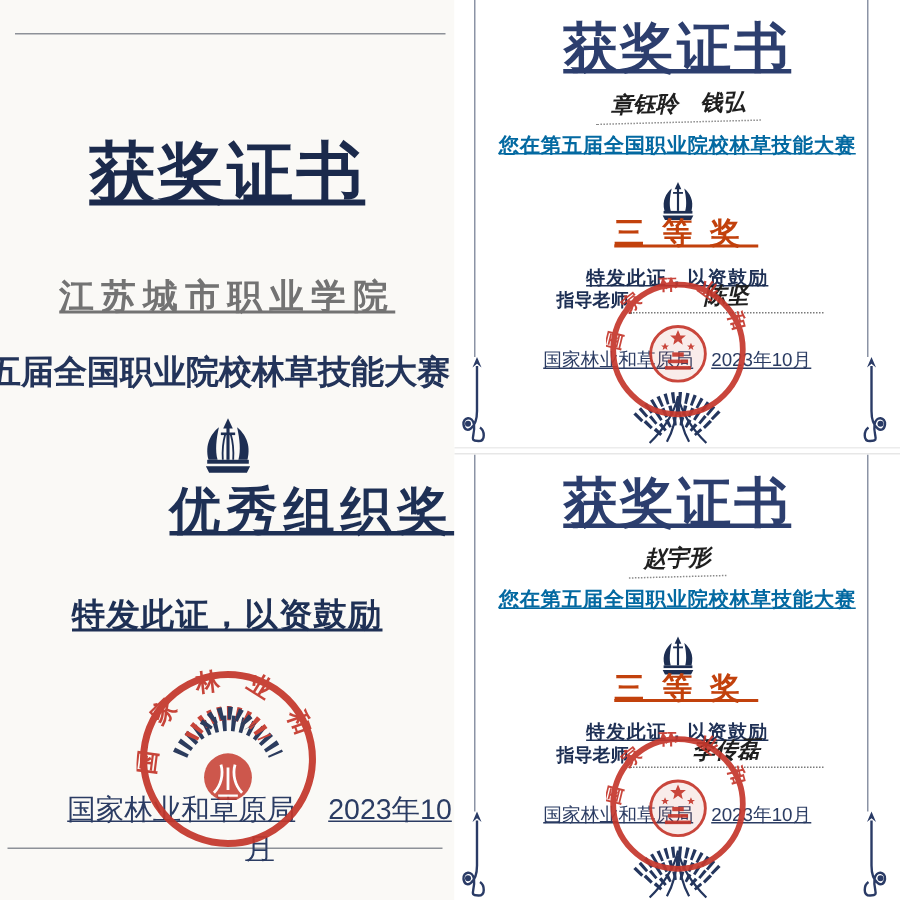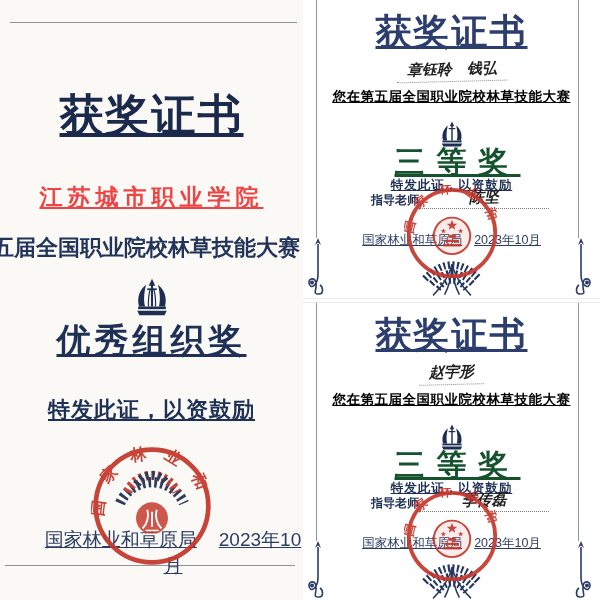--- a/index.html
+++ b/index.html
@@ -8,47 +8,47 @@
   .abs{position:absolute;}
   .center{left:0;right:0;text-align:center;text-decoration:underline;}
 
   
   .cert-left{position:absolute;left:0;top:0;width:303px;height:600px;
              background:#faf9f6;overflow:hidden;}
   .cl-topline{left:10px;top:22px;width:287px;height:1px;background:#8d9198;}
   .cl-botline{left:5px;top:565px;width:290px;height:1px;background:#8d9198;}
   .cl-title{top:86px;font-family:"Liberation Sans","DejaVu Sans",sans-serif;
             font-weight:bold;font-size:44px;letter-spacing:2px;color:#1b2a4c;}
-  .cl-school{top:182px;font-size:23px;letter-spacing:5px;font-weight:600;color:#ef4444;}
+  .cl-school{top:182px;font-size:23px;letter-spacing:5px;font-weight:600;color:#737373;}
   .cl-comp{top:233px;left:-8px;white-space:nowrap;font-size:22px;font-weight:700;color:#23345a;}
   .cl-crown{top:278px;left:calc(50% - 26px);}
-  .cl-award{top:318px;font-size:34px;letter-spacing:4px;font-weight:600;color:#1e3055;}
+  .cl-award{top:318px;font-size:34px;letter-spacing:4px;font-weight:600;color:#1e3055;text-align:right;}
   .cl-motto{top:395px;font-size:22px;font-weight:700;letter-spacing:1px;color:#1e3055;}
   .cl-footer{top:527px;z-index:1;font-family:"Liberation Sans","DejaVu Sans",sans-serif;
              font-size:19px;color:#2b3c63;margin-left:43px;}
   .cl-footer .gap{display:inline-block;width:22px;}
   .cl-seal{top:445px;left:calc(50% - 61px);z-index:2;opacity:.93;}
 
   
   .rcert{position:absolute;left:303px;width:297px;height:298px;background:#ffffff;overflow:hidden;}
   .rcert.top{top:0;border-bottom:1px solid #ececec;}
   .rcert.bottom{top:302px;border-top:1px solid #e7e7e7;}
   .r-line{width:1px;top:0;height:238px;background:#8b93a5;}
   .r-line.l{left:13px;} .r-line.r{left:275px;}
   .r-orn{top:236px;} .r-orn.l{left:3px;} .r-orn.r{left:266px;transform:scaleX(-1);}
   .r-title{top:8px;font-family:"Liberation Sans","DejaVu Sans",sans-serif;
            font-weight:bold;font-size:36px;letter-spacing:2px;color:#2c3e6e;}
   .r-names{top:60px;}
   .hand{display:inline-block;font-style:italic;font-weight:600;color:#1f1f1f;
         transform:rotate(-1.5deg);}
   .r-names .hand{font-size:15px;border-bottom:1.5px dotted #8a8a8a;padding:0 10px 2px;}
-  .r-body1{top:88px;font-size:13.5px;font-weight:700;letter-spacing:.5px;color:#000000;}
+  .r-body1{top:88px;font-size:13.5px;font-weight:700;letter-spacing:.5px;color:#0369a1;}
   .r-body2{top:107px;font-size:13.5px;font-weight:700;letter-spacing:.5px;color:#1e3055;}
   .r-crown{top:121px;left:calc(50% - 18px);}
-  .r-award{top:142px;font-size:30px;letter-spacing:12px;font-weight:600;color:#14532d;
+  .r-award{top:142px;font-size:20px;letter-spacing:12px;font-weight:600;color:#c2410c;
            padding-left:12px;}
   .r-motto{top:177px;font-size:12.5px;font-weight:700;color:#1e3055;letter-spacing:1px;}
   .r-adv{top:192px;left:68px;width:178px;display:flex;align-items:flex-end;}
   .r-adv .lbl{font-size:12px;font-weight:700;color:#1e3055;white-space:nowrap;text-align:right;}
   .r-adv .line{flex:1;border-bottom:1.5px dotted #7a7a7a;height:14px;position:relative;}
   .r-adv .line .hand{position:absolute;left:0;right:0;top:-6px;text-align:center;font-size:15px;}
   .r-footer{top:232px;z-index:1;font-family:"Liberation Sans","DejaVu Sans",sans-serif;
             font-size:12.5px;color:#2b3c63;}
   .r-footer .gap{display:inline-block;width:12px;}
   .r-tree{top:250px;left:calc(50% - 37px);z-index:1;}

